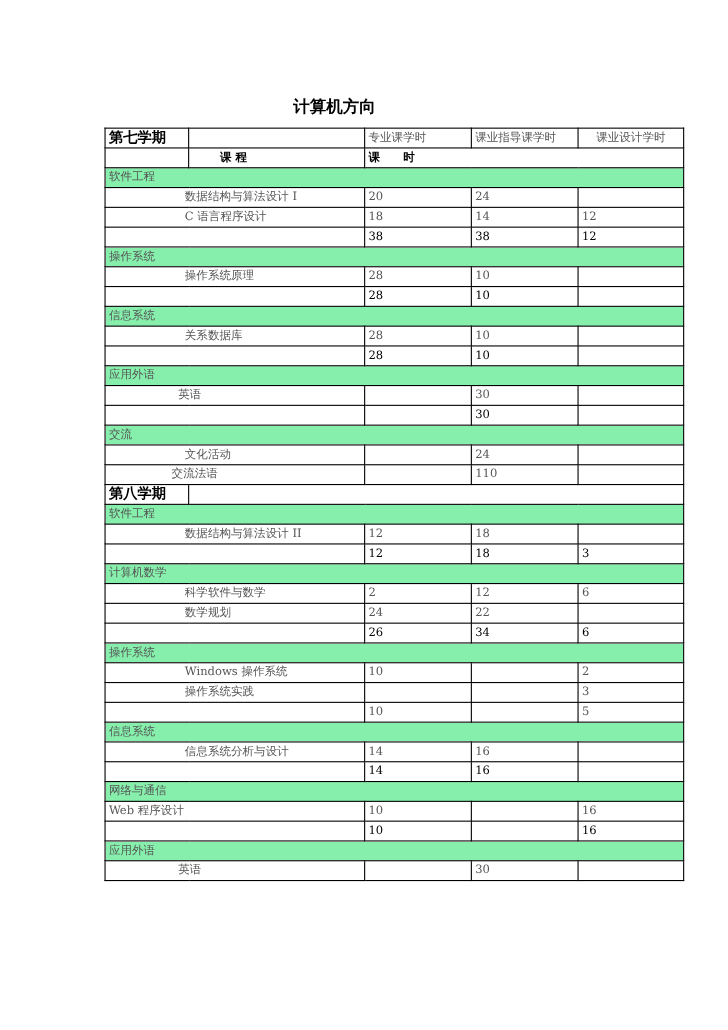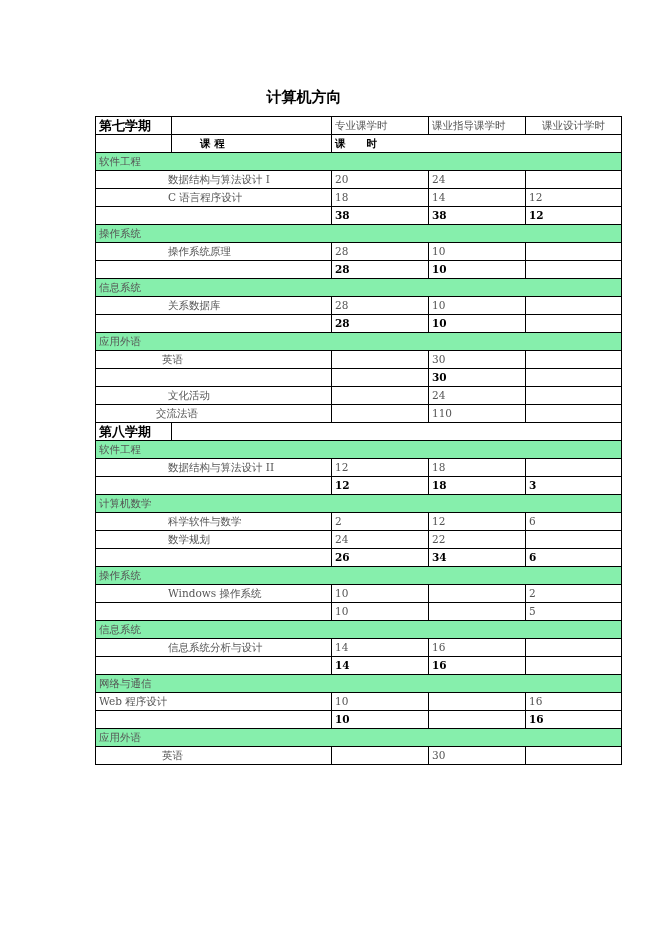--- a/index.html
+++ b/index.html
@@ -1,20 +1,20 @@
 <!DOCTYPE html>
 <html><head>
 <meta charset="utf-8">
 <style>
   html, body { margin:0; padding:0; background:#ffffff; }
   body { width:662px; height:936px; position:relative; font-family:"DejaVu Serif","Liberation Serif",serif; color:#222; }
   .title { position:absolute; top:88px; left:0; width:608px; text-align:center; font-family:"DejaVu Sans","Liberation Sans",sans-serif; font-weight:bold; font-size:15px; color:#000; }
   table { position:absolute; top:116px; left:95px; width:526px; border-collapse:collapse; table-layout:fixed; }
   td { border:1px solid #000; height:17px; padding:0 3px; font-size:10.5px; line-height:17px; white-space:nowrap; overflow:hidden; color:#555; vertical-align:middle; }
-  td.b { font-weight:bold; color:#000; }
+  td.b { font-weight:normal; color:#000; }
   tr.cat td { background:#86efac; color:#555; }
   tr.total td { background:#dcdcdc; font-weight:bold; color:#000; }
   .sem { font-family:"DejaVu Sans","Liberation Sans",sans-serif; font-weight:bold; font-size:13px; color:#000; }
   .hdr { font-family:"DejaVu Sans","Liberation Sans",sans-serif; font-weight:bold; color:#000; font-size:10.5px; }
   .ind1 { padding-left:72px; }
   .ind2 { padding-left:66px; }
   .ind3 { padding-left:60px; }
   .ctr { text-align:center; }
 </style>
 </head>
@@ -108,20 +108,23 @@
       <td>30</td>
       <td></td>
     </tr>
     <tr>
       <td colspan="2"></td>
       <td class="b"></td>
       <td class="b">30</td>
       <td class="b"></td>
     </tr>
 
+    <tr class="cat">
+        <td colspan="5">交流</td>
+      </tr>
     <tr>
       <td colspan="2" class="ind1">文化活动</td>
       <td></td>
       <td>24</td>
       <td></td>
     </tr>
     <tr>
       <td colspan="2" class="ind3">交流法语</td>
       <td></td>
       <td>110</td>
@@ -175,20 +178,26 @@
     <tr class="cat">
         <td colspan="5">操作系统</td>
       </tr>
     <tr>
       <td colspan="2" class="ind1">Windows 操作系统</td>
       <td>10</td>
       <td></td>
       <td>2</td>
     </tr>
     <tr>
+      <td colspan="2" class="ind1">操作系统实践</td>
+      <td></td>
+      <td></td>
+      <td>3</td>
+    </tr>
+    <tr>
       <td colspan="2"></td>
       <td>10</td>
       <td></td>
       <td>5</td>
     </tr>
 
     <tr class="cat">
         <td colspan="5">信息系统</td>
       </tr>
     <tr>

